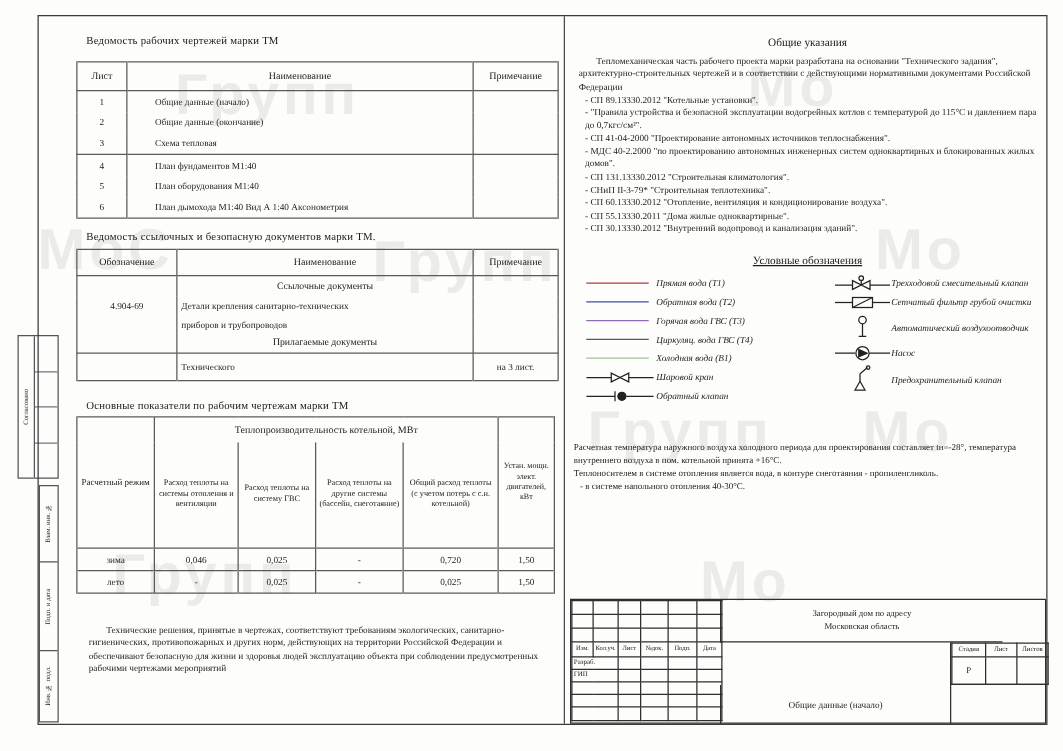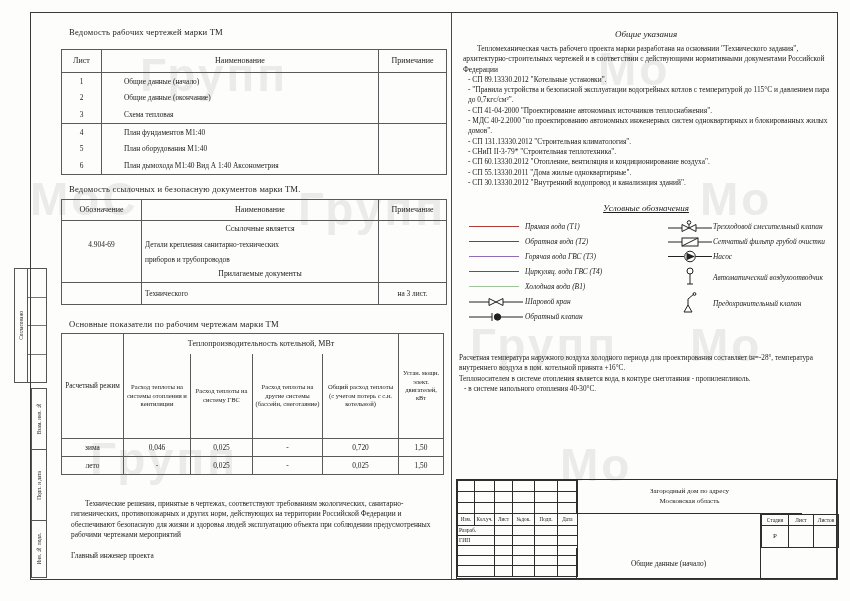--- a/index.html
+++ b/index.html
@@ -10,21 +10,21 @@
   }
   .sheet{position:absolute;left:30px;top:12px;width:806px;height:566px;border:1px solid #3a3a3a;background:transparent;}
   .divider{position:absolute;left:420px;top:0;width:0;height:566px;border-left:1px solid #4a4a4a;}
 
   
   .wm{position:absolute;font-family:"Liberation Sans",sans-serif;font-weight:bold;
       font-size:46px;letter-spacing:3px;color:rgba(110,110,110,0.12);pointer-events:none;white-space:nowrap;}
 
   
   .sec-title{position:absolute;font-size:8.6px;letter-spacing:.2px;}
-  .center-title{position:absolute;width:380px;text-align:center;font-size:9px;font-style:italic;}
+  .center-title{position:absolute;width:380px;text-align:center;font-size:9px;}
   .underline{text-decoration:underline;}
 
   
   table{border-collapse:collapse;table-layout:fixed;}
   td{padding:0 3px;font-size:7.4px;line-height:1.25;overflow:hidden;}
   .doc-table{position:absolute;border:1px solid #5a5a5a;}
   .doc-table td{border-left:1px solid #5a5a5a;border-right:1px solid #5a5a5a;}
   .doc-table tr.hdr td{border-bottom:1px solid #5a5a5a;text-align:center;font-size:8px;height:22px;}
   .doc-table tr.sep td{border-bottom:1px solid #5a5a5a;}
   .t1 td.num{text-align:center;}
@@ -176,21 +176,21 @@
         <col style="width:68px">
       </colgroup>
     <tbody>
         <tr class="hdr">
       <td>Обозначение</td>
       <td>Наименование</td>
       <td>Примечание</td>
     </tr>
     <tr style="height:16px">
       <td></td>
-          <td class="secname">Ссылочные является</td>
+          <td class="secname">Ссылочные документы</td>
           <td></td>
     </tr>
     <tr style="height:16px">
       <td class="code">4.904-69</td>
       <td>Детали крепления санитарно-технических</td>
       <td></td>
     </tr>
     <tr style="height:14px">
       <td></td>
           <td>приборов и трубопроводов</td>
@@ -245,21 +245,20 @@
       <td>-</td>
       <td>0,025</td>
       <td>-</td>
       <td>0,025</td>
       <td>1,50</td>
     </tr>
   </tbody>
     </table>
 
   <div class="para indent" style="left:40px;top:486px;width:368px">Технические решения, принятые в чертежах, соответствуют требованиям экологических, санитарно-гигиенических, противопожарных и других норм, действующих на территории Российской Федерации и обеспечивают безопасную для жизни и здоровья людей эксплуатацию объекта при соблюдении предусмотренных рабочими чертежами мероприятий</div>
-  <div class="para" style="left:40px;top:538px;width:200px">Главный инженер проекта</div>
 
   <div class="center-title" style="left:425px;top:16px">Общие указания</div>
 
   <div class="para" style="left:432px;top:31px;width:372px">
     <div class="indent">Тепломеханическая часть рабочего проекта марки разработана на основании "Технического задания", архитектурно-строительных чертежей и в соответствии с действующими нормативными документами Российской Федерации</div>
     <div class="note-item">- СП 89.13330.2012 "Котельные установки".</div>
     <div class="note-item">- "Правила устройства и безопасной эксплуатации водогрейных котлов с температурой до 115°С и давлением пара до 0,7кгс/см²".</div>
     <div class="note-item">- СП 41-04-2000 "Проектирование автономных источников теплоснабжения".</div>
     <div class="note-item">- МДС 40-2.2000 "по проектированию автономных инженерных систем одноквартирных и блокированных жилых домов".</div>
     <div class="note-item">- СП 131.13330.2012  "Строительная климатология".</div>
@@ -344,40 +343,40 @@
       <span class="leg-sym-r">
         <svg width="44" height="12" viewBox="0 0 44 12" stroke="#222" fill="none" stroke-width="1">
           <line x1="0" y1="6" x2="14" y2="6"></line>
             <rect x="14" y="2" width="16" height="8"></rect>
             <line x1="14" y1="10" x2="30" y2="2"></line>
             <line x1="30" y1="6" x2="44" y2="6"></line>
         </svg>
       </span>
       <span class="leg-label">Сетчатый фильтр грубой очистки</span>
     </div>
+    <div class="leg-row" style="height:26px">
+      <span class="leg-sym-r">
+        <svg width="14" height="22" viewBox="0 0 14 22" stroke="#222" fill="none" stroke-width="1">
+          <circle cx="7" cy="5" r="3"></circle>
+            <line x1="7" y1="8" x2="7" y2="18"></line>
+            <line x1="4" y1="18" x2="10" y2="18"></line>
+        </svg>
+      </span>
+      <span class="leg-label">Автоматический воздухоотводчик</span>
+    </div>
     <div class="leg-row">
       <span class="leg-sym-r">
         <svg width="44" height="13" viewBox="0 0 44 13" stroke="#222" fill="none" stroke-width="1">
           <line x1="0" y1="6.5" x2="16" y2="6.5"></line>
             <circle cx="22" cy="6.5" r="5.3"></circle>
             <polygon points="18.5,2.8 18.5,10.2 27,6.5" fill="#222" stroke="none"></polygon>
             <line x1="27.5" y1="6.5" x2="44" y2="6.5"></line>
         </svg>
       </span>
       <span class="leg-label">Насос</span>
-    </div>
-    <div class="leg-row" style="height:26px">
-      <span class="leg-sym-r">
-        <svg width="14" height="22" viewBox="0 0 14 22" stroke="#222" fill="none" stroke-width="1">
-          <circle cx="7" cy="5" r="3"></circle>
-            <line x1="7" y1="8" x2="7" y2="18"></line>
-            <line x1="4" y1="18" x2="10" y2="18"></line>
-        </svg>
-      </span>
-      <span class="leg-label">Автоматический воздухоотводчик</span>
     </div>
     <div class="leg-row" style="height:26px">
       <span class="leg-sym-r">
         <svg width="16" height="22" viewBox="0 0 16 22" stroke="#222" fill="none" stroke-width="1">
           <polygon points="2,20 10,20 6,13"></polygon>
             <line x1="6" y1="13" x2="6" y2="7"></line>
             <line x1="6" y1="7" x2="12" y2="2"></line>
             <circle cx="12.5" cy="2" r="1.4"></circle>
         </svg>
       </span>

